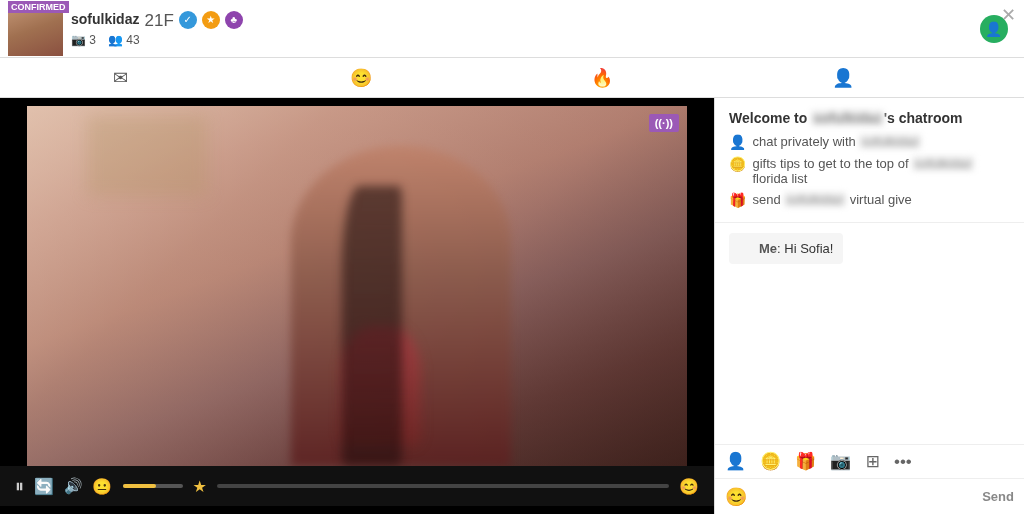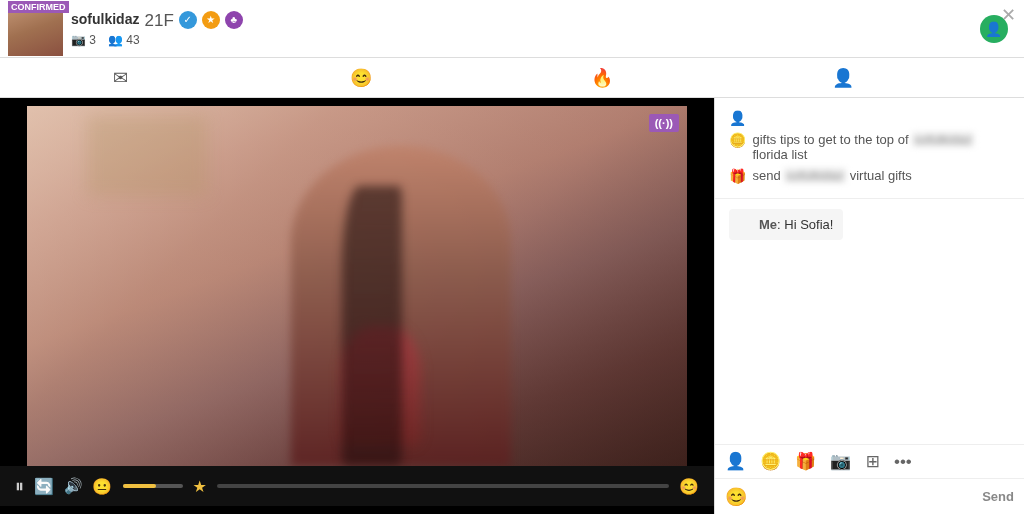--- a/index.html
+++ b/index.html
@@ -448,36 +448,42 @@
       </div>
       <span id="star-icon" style="color:#f0c040;font-size:16px;">★</span>
       <div id="rating-bar" style="flex:1;height:4px;background:#444;border-radius:2px;"></div>
       <span id="emoji-right" style="font-size:16px;color:#ccc;">😊</span>
     </div>
   </div>
 
   <div id="chat-panel">
 
     <div id="chat-header">
+      <div id="chat-title">
+        <span>Welcome to </span><span style="filter:blur(3px);background:#eee;border-radius:2px;padding:0 2px;color:#888;">sofulkidaz</span><span>'s chatroom</span>
+      </div>
 
       <div id="chat-feature" style="display:flex;align-items:flex-start;gap:6px;margin-bottom:6px;font-size:13px;color:#555;">
         <span style="font-size:14px;flex-shrink:0;">👤</span>
+        <span>
+          <span>chat privately with </span><span style="filter:blur(3px);background:#eee;border-radius:2px;padding:0 2px;color:#888;">sofulkidaz</span>
+        </span>
       </div>
 
       <div id="chat-feature" style="display:flex;align-items:flex-start;gap:6px;margin-bottom:6px;font-size:13px;color:#555;">
         <span style="font-size:14px;flex-shrink:0;color:#f39c12;">🪙</span>
         <span>
           <span>gifts tips to get to the top of </span><span style="filter:blur(3px);background:#eee;border-radius:2px;padding:0 2px;color:#888;">sofulkidaz</span><span> florida list</span>
         </span>
       </div>
 
       <div id="chat-feature" style="display:flex;align-items:flex-start;gap:6px;margin-bottom:6px;font-size:13px;color:#555;">
         <span style="font-size:14px;flex-shrink:0;color:#e74c3c;">🎁</span>
         <span>
-          <span>send </span><span style="filter:blur(3px);background:#eee;border-radius:2px;padding:0 2px;color:#888;">sofulkidaz</span><span> virtual gifts</span>
+          <span>send </span><span style="filter:blur(3px);background:#eee;border-radius:2px;padding:0 2px;color:#888;">sofulkidaz</span><span> virtual give</span>
         </span>
       </div>
     </div>
 
     <div id="chat-messages">
       <div id="chat-msg" style="background:#f5f5f5;border-radius:4px;padding:8px 10px;font-size:13px;color:#333;display:inline-block;">
         <span id="chat-msg-sender" style="font-weight:bold;color:#555;">Me</span><span>: </span><span>Hi Sofia!</span>
       </div>
     </div>
 

